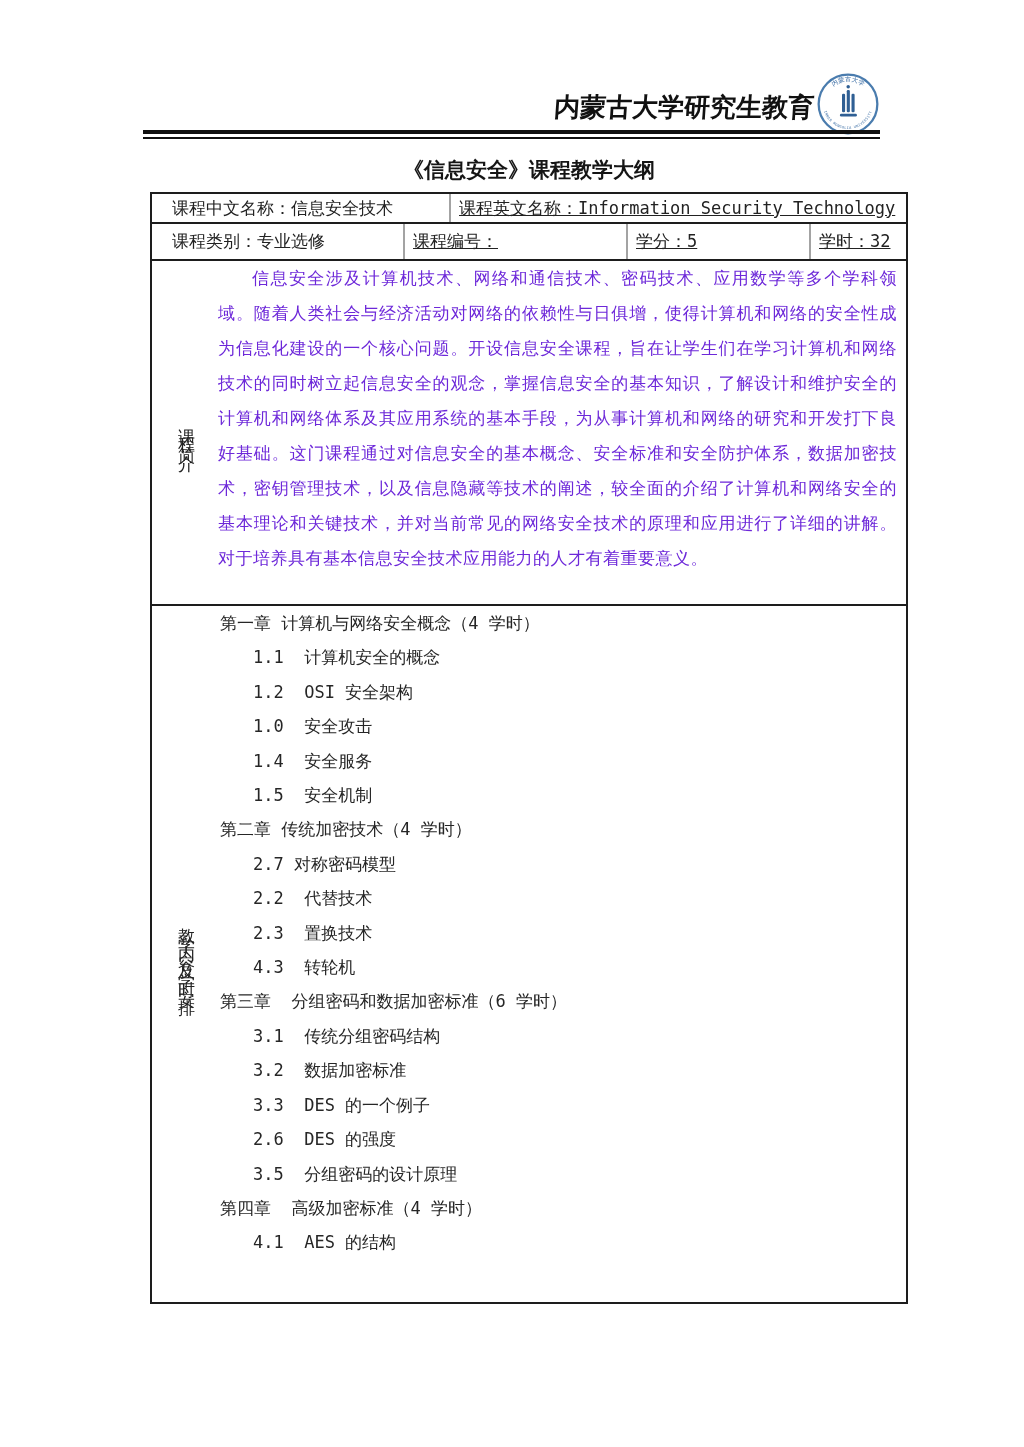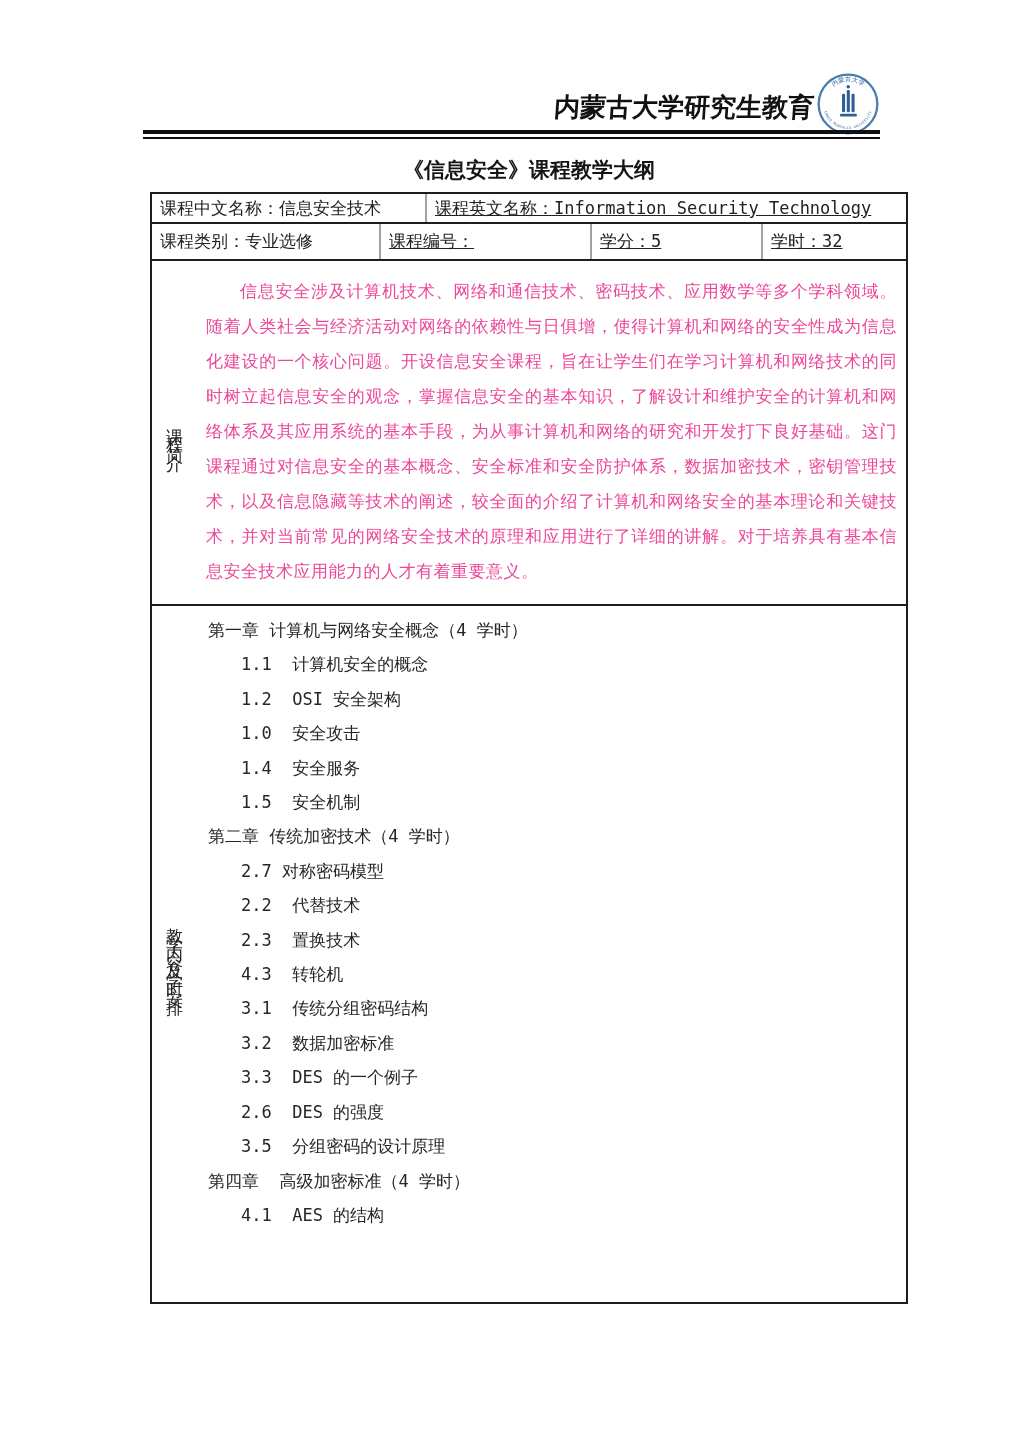--- a/index.html
+++ b/index.html
@@ -33,21 +33,21 @@
 
   
   .tbl{
     position:absolute;left:150px;top:192px;width:758px;
     border:2px solid #1d1d1d;box-sizing:border-box;background:#fff;
   }
   .row{display:flex;}
   .row + .row{border-top:2px solid #1d1d1d;}
   .cell{
     box-sizing:border-box;display:flex;align-items:center;
-    padding-left:8px;font-size:17px;white-space:nowrap;overflow:hidden;
+    padding-left:8px;font-size:17px;white-space:nowrap;overflow:hidden;margin-left:12px;
   }
   .cell + .cell{border-left:2px solid #a3a3a3;text-decoration:underline;}
   .r1{height:28px;}
   .r2{height:35px;}
   .r3{height:343px;}
   .r4{height:696px;}
   .c-cnname{flex:0 0 273px;}
   .c-enname{flex:1;}
   .c-courseno{flex:0 0 211px;}
   .c-category{flex:0 0 227px;}
@@ -58,26 +58,26 @@
     flex:0 0 45px;box-sizing:border-box;display:flex;
     align-items:center;justify-content:center;padding:0;
   }
   .vlabel{
     writing-mode:vertical-rl;text-orientation:upright;
     font-size:17px;letter-spacing:9px;line-height:1;color:#222;
   }
   .content-cell{flex:1;box-sizing:border-box;overflow:hidden;}
 
   .intro-text{
-    padding:13px 9px 0 9px;
+    padding:0 9px 0 9px;
     font-size:17px;line-height:35px;letter-spacing:0.5px;
-    text-align:justify;text-indent:2em;color:#ec4899;
+    text-align:justify;text-indent:2em;color:#6d28d9;
   }
 
-  .outline{padding-top:7px;}
+  .outline{}
   .outline-line{
     font-size:17px;line-height:34.4px;white-space:pre-wrap;color:#262626;
   }
   .outline-line.chapter{padding-left:11px;}
   .outline-line.section{padding-left:44px;}
 </style>
 </head>
 <body>
 
 <div class="page">
@@ -141,20 +141,21 @@
           <div class="outline-line section">1.1  计算机安全的概念</div>
           <div class="outline-line section">1.2  OSI 安全架构</div>
           <div class="outline-line section">1.0  安全攻击</div>
           <div class="outline-line section">1.4  安全服务</div>
           <div class="outline-line section">1.5  安全机制</div>
           <div class="outline-line chapter">第二章 传统加密技术（4 学时）</div>
           <div class="outline-line section">2.7 对称密码模型</div>
           <div class="outline-line section">2.2  代替技术</div>
           <div class="outline-line section">2.3  置换技术</div>
           <div class="outline-line section">4.3  转轮机</div>
+          <div class="outline-line chapter">第三章  分组密码和数据加密标准（6 学时）</div>
           <div class="outline-line section">3.1  传统分组密码结构</div>
           <div class="outline-line section">3.2  数据加密标准</div>
           <div class="outline-line section">3.3  DES 的一个例子</div>
           <div class="outline-line section">2.6  DES 的强度</div>
           <div class="outline-line section">3.5  分组密码的设计原理</div>
           <div class="outline-line chapter">第四章  高级加密标准（4 学时）</div>
           <div class="outline-line section">4.1  AES 的结构</div>
         </div>
     </div>
 

